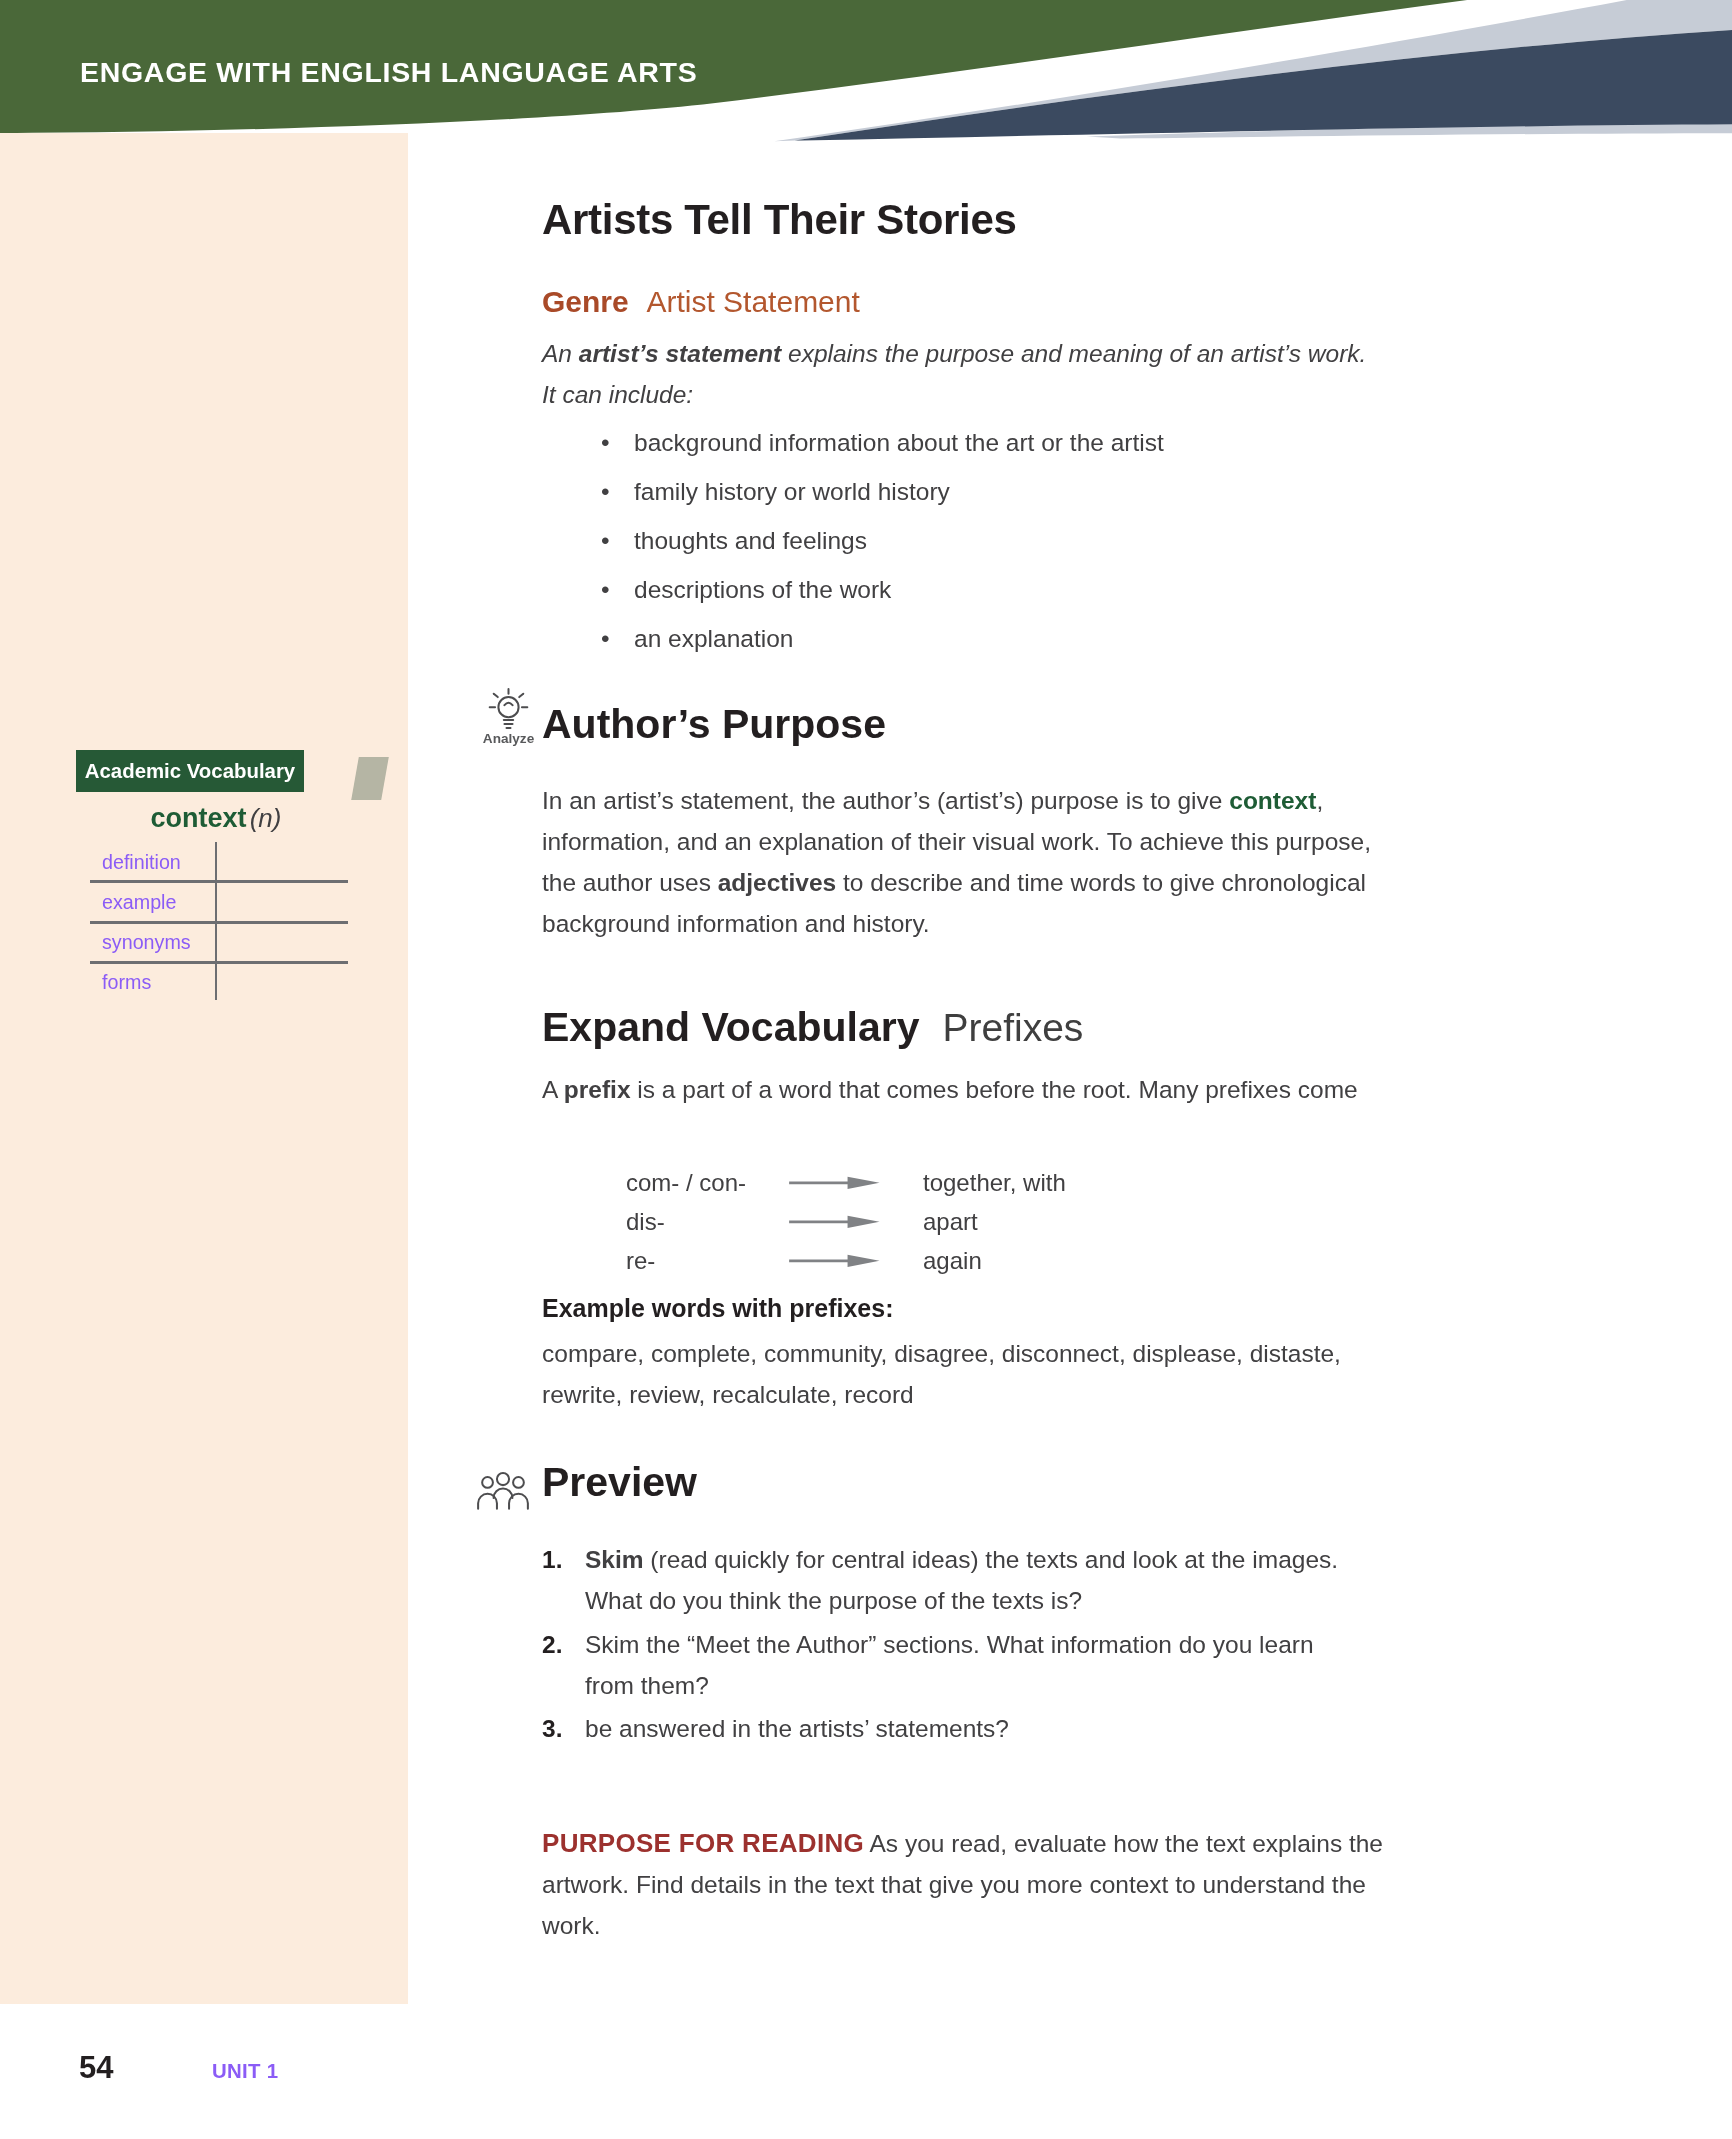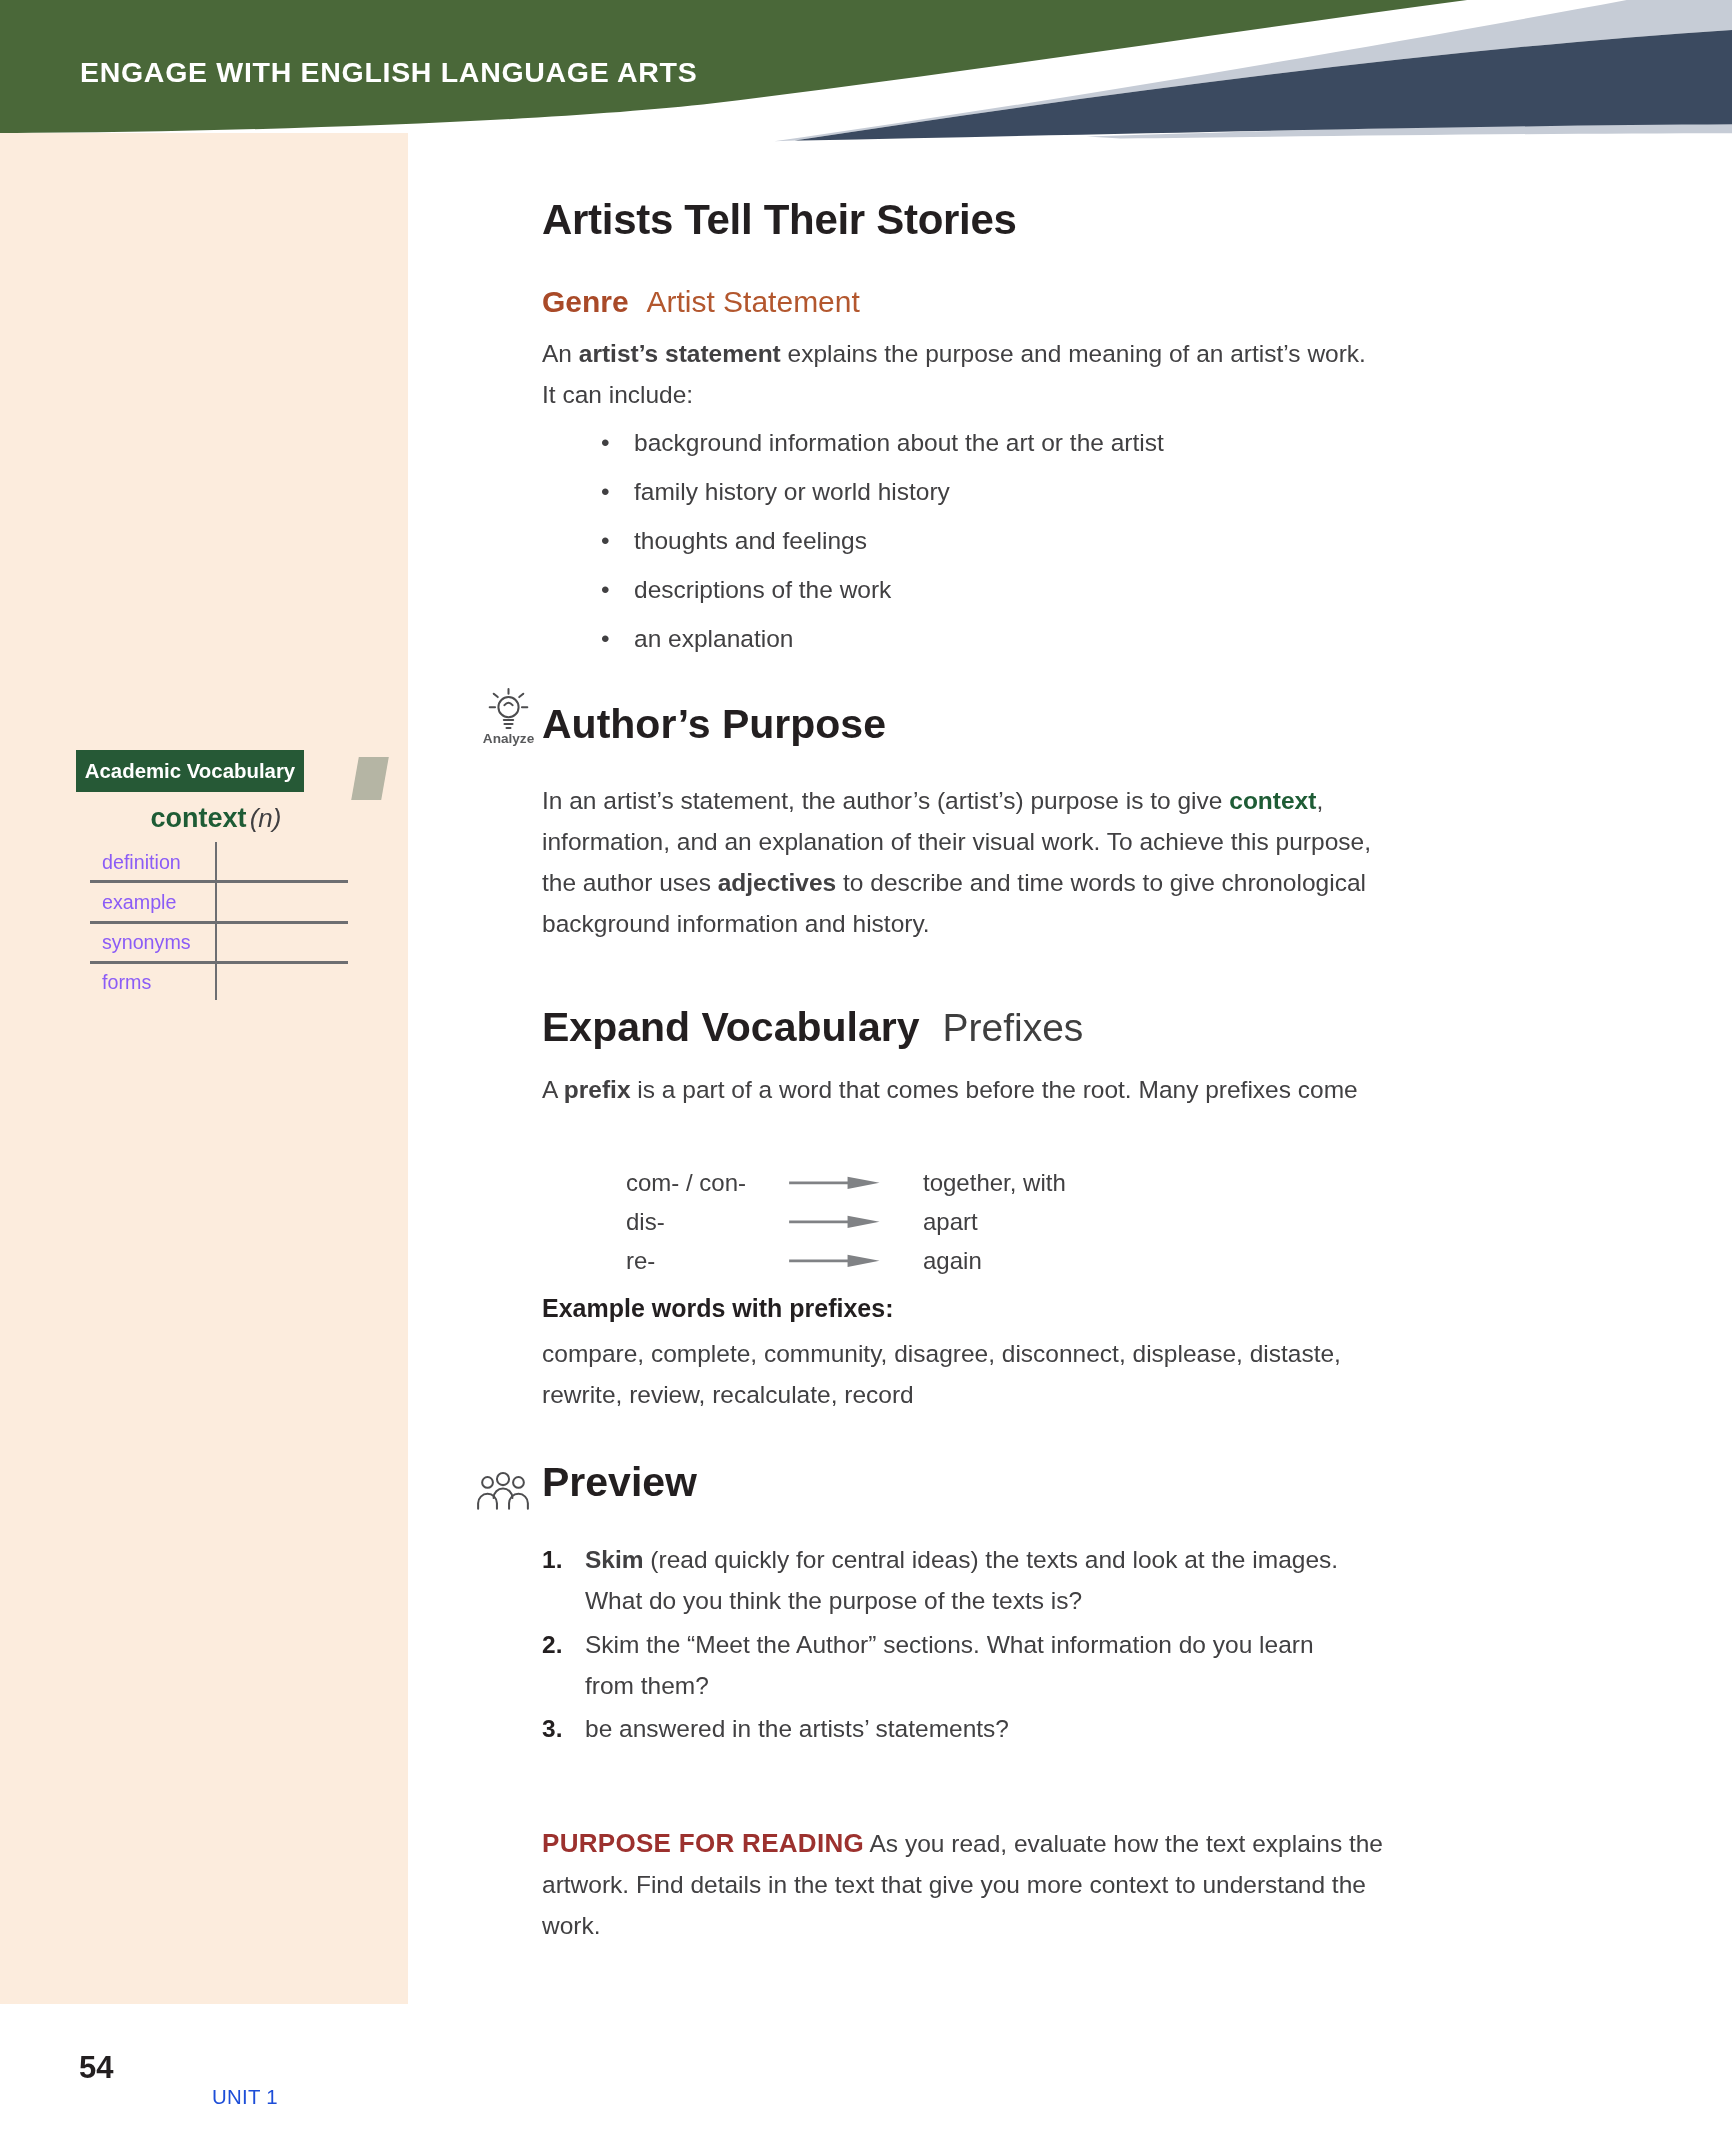--- a/index.html
+++ b/index.html
@@ -26,21 +26,21 @@
   .av-vline{position:absolute;left:215px;top:842px;width:2px;height:158px;background:#6d6e71;}
   .av-hline{position:absolute;left:90px;width:258px;height:2.7px;background:#6d6e71;}
   .av-label{position:absolute;left:102px;font-size:19.7px;color:#8b5cf6;}
   
   .abs{position:absolute;}
   .page-title{left:542px;top:196px;font-size:42px;font-weight:700;color:#231f20;letter-spacing:-0.3px;}
   .genre-line{left:542px;top:285px;}
   .genre-label{color:#a94a28;font-weight:700;font-size:30px;}
   .genre-value{color:#b3572e;font-size:30px;margin-left:17.7px;}
   .body-text{font-size:24.5px;line-height:41px;color:#414042;}
-  .intro{left:542px;top:333px;}
+  .intro{left:542px;top:333px;font-style:italic;}
   .line{display:block;}
   .bullets{left:601px;top:428px;}
   .bullet-item{display:flex;margin-bottom:19px;font-size:24.5px;line-height:30px;}
   .bullet-item .dot{width:33px;flex:0 0 33px;}
   .dot::before{content:"•";}
   .section-head{font-size:41px;font-weight:700;color:#231f20;}
   .head-analyze{left:542px;top:701px;}
   .analyze-icon-wrap{left:480px;top:687px;width:57px;text-align:center;}
   .icon-label{font-size:13.6px;font-weight:700;color:#58595b;margin-top:1.4px;}
   .purpose-para{left:542px;top:780px;}
@@ -57,21 +57,21 @@
   .examples-lines{left:542px;top:1333px;}
   .head-preview{left:542px;top:1459px;}
   .preview-icon-wrap{left:474px;top:1471px;width:58px;}
   .num-list{left:542px;top:1539px;}
   .num-item{display:flex;margin-bottom:2.7px;}
   .num-item .num{width:43px;flex:0 0 43px;font-weight:700;font-size:24.5px;line-height:41px;color:#231f20;}
   .num-item .num-text{font-size:24.5px;line-height:41px;}
   .pfr{left:542px;top:1823px;}
   .pfr-label{color:#9c312e;font-weight:700;font-size:26px;letter-spacing:0.3px;}
   .footer-num{left:79px;top:2050px;font-size:31px;font-weight:700;color:#231f20;}
-  .footer-unit{left:212px;top:2060px;font-size:20.4px;font-weight:400;color:#1d4ed8;letter-spacing:0.3px;margin-top:26px;}
+  .footer-unit{left:212px;top:2060px;font-size:20.4px;font-weight:700;color:#8b5cf6;letter-spacing:0.3px;}
   svg{display:block;}
 </style>
 </head>
 <body>
 
 <svg class="header-svg" viewBox="0 0 2550 212" preserveAspectRatio="none">
   <path d="M1600,201 C2000,188 2300,182 2550,181 L2550,196 C2280,196 1900,201 1650,204 Z" fill="#c6ccd6"></path>
   <path d="M1140,208 C1560,148 2030,68 2395,0 L2550,0 L2550,44 C2120,72 1620,138 1170,207 Z" fill="#c6ccd6"></path>
   <path d="M1170,207 C1620,138 2120,72 2550,44 L2550,183 C2160,185 1700,196 1180,207 Z" fill="#3b4a60"></path>
   <path d="M0,0 L2160,0 C1800,48 1400,110 1050,152 C820,178 400,194 0,196 Z" fill="#4a6839"></path>

